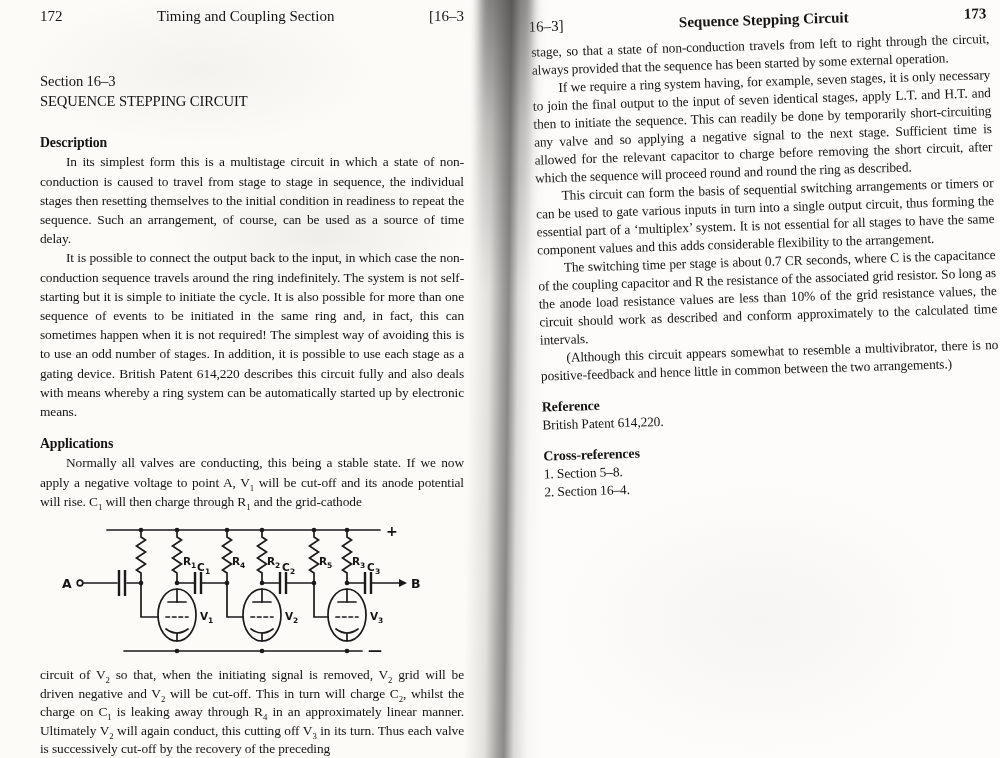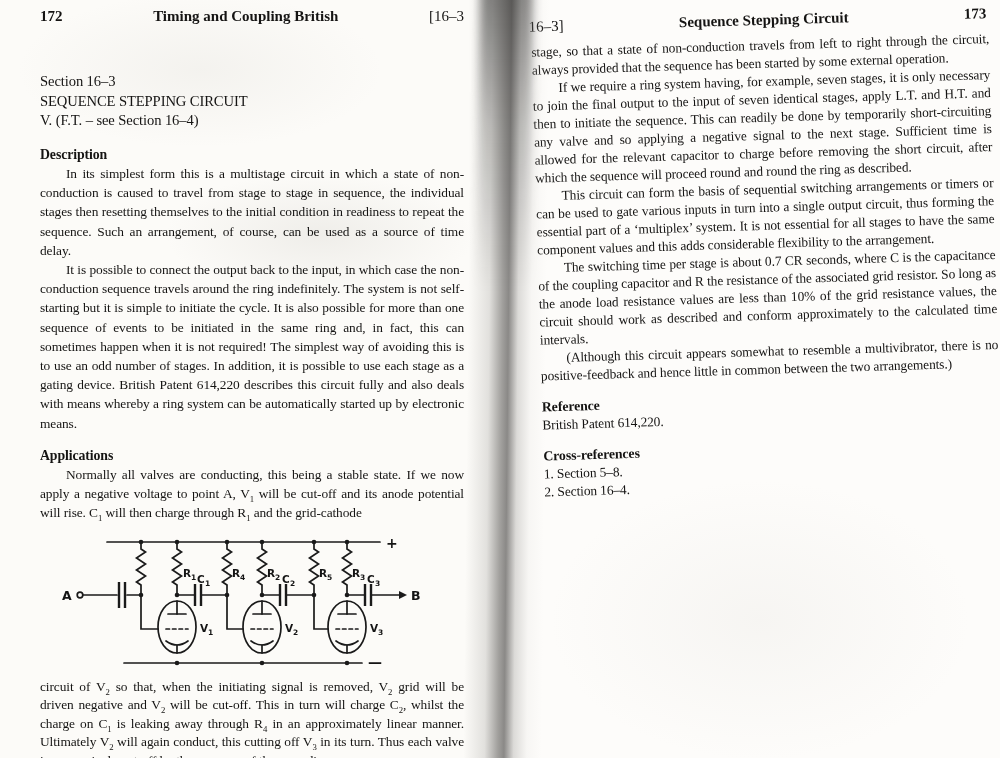--- a/index.html
+++ b/index.html
@@ -41,28 +41,28 @@
     transform:rotate(0.6deg);pointer-events:none;
     background:linear-gradient(to bottom, rgba(22,22,22,0.55), rgba(22,22,22,0.22) 45%, rgba(22,22,22,0) 100%);
     filter:blur(5px);
   }
   
   .lp-header{
     position:absolute;left:40px;top:8px;width:424px;
     display:flex;justify-content:space-between;align-items:baseline;
     font-size:15px;
   }
-  .lp-header .num,.lp-header .title{font-weight:bold;}
+  .lp-header .num,.lp-header .title{font-weight:normal;}
   .lp-header .marker{font-weight:normal;font-family:Liberation Serif, serif;}
   .lp-body{
     position:absolute;left:40px;top:72px;width:424px;
     font-size:13.4px;line-height:19.2px;text-align:justify;
     letter-spacing:-0.1px;
   }
-  .section-block{font-size:14.6px;line-height:19.6px;text-align:left;margin:0 0 14px 0;}
+  .section-block{font-size:14.6px;line-height:19.6px;text-align:left;margin:0 0 22px 0;}
   .head{font-weight:bold;margin:13px 0 0 0;text-align:left;font-size:13.8px;}
   p{margin:0;}
   .ind{text-indent:26px;}
   .tight{line-height:18.6px;}
   sub{font-size:0.65em;line-height:0;}
   
   .fig{margin:3px 0 0 22px;width:392px;height:152px;}
   .fig svg{display:block;}
   .fig .wire{stroke:#1a1a1a;stroke-width:1.7;fill:none;stroke-linecap:round;}
   .fig .plate{stroke:#1a1a1a;stroke-width:2.4;fill:none;stroke-linecap:butt;}
@@ -91,29 +91,28 @@
   }
   .rp-body .list{text-align:left;}
 </style>
 </head>
 <body>
 
 <div class="page-left">
 
   <div class="lp-header">
     <span class="num">172</span>
-    <span class="title">Timing and Coupling British</span>
+    <span class="title">Timing and Coupling Section</span>
     <span class="marker">[16–3</span>
   </div>
 
   <div class="lp-body">
     <div class="section-block">
       <div>Section 16–3</div>
       <div>SEQUENCE STEPPING CIRCUIT</div>
-      <div>V. (F.T. – see Section 16–4)</div>
     </div>
 
     <p class="head">Description</p>
     <p class="ind">In its simplest form this is a multistage circuit in which a state of non-conduction is caused to travel from stage to stage in sequence, the individual stages then resetting themselves to the initial condition in readiness to repeat the sequence. Such an arrangement, of course, can be used as a source of time delay.</p>
     <p class="ind">It is possible to connect the output back to the input, in which case the non-conduction sequence travels around the ring indefinitely. The system is not self-starting but it is simple to initiate the cycle. It is also possible for more than one sequence of events to be initiated in the same ring and, in fact, this can sometimes happen when it is not required! The simplest way of avoiding this is to use an odd number of stages. In addition, it is possible to use each stage as a gating device. British Patent 614,220 describes this circuit fully and also deals with means whereby a ring system can be automatically started up by electronic means.</p>
 
     <p class="head">Applications</p>
     <p class="ind">Normally all valves are conducting, this being a stable state. If we now apply a negative voltage to point A, V<sub>1</sub> will be cut-off and its anode potential will rise. C<sub>1</sub> will then charge through R<sub>1</sub> and the grid-cathode</p>
 
     <figure class="fig">

